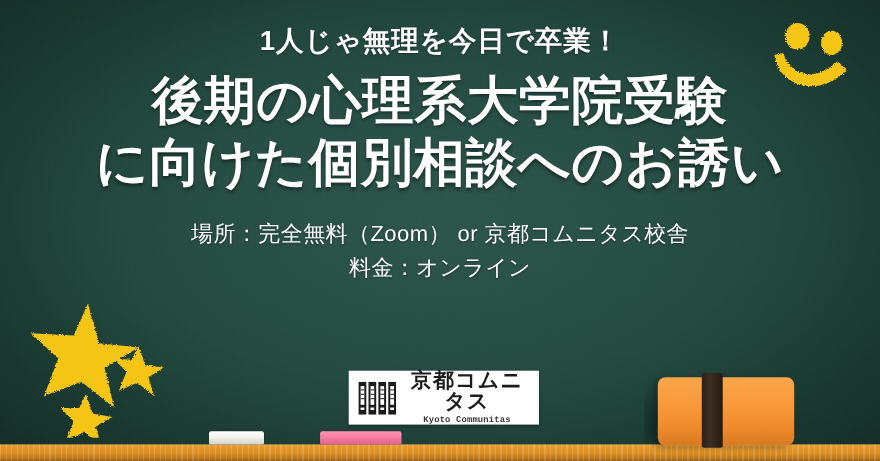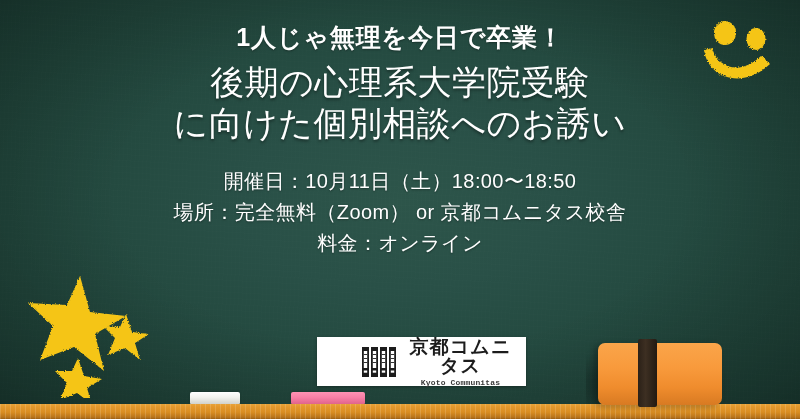--- a/index.html
+++ b/index.html
@@ -55,22 +55,22 @@
     color: #ffffff;
     font-size: 25px;
     font-weight: 600;
     letter-spacing: .035em;
     line-height: 1.2;
     text-shadow: 0 1px 2px rgba(0,0,0,.35);
     margin: 0 0 10px 0;
   }
   .headline {
     color: #ffffff;
-    font-size: 34px;
-    font-weight: 400;
+    font-size: 47px;
+    font-weight: 700;
     letter-spacing: .012em;
     line-height: 1.22;
     text-shadow: 0 2px 3px rgba(0,0,0,.4);
     margin: 0;
   }
   .headline-line { display: block; white-space: nowrap; }
   .details {
     margin-top: 21px;
     color: #ffffff;
     font-size: 20px;
@@ -86,21 +86,20 @@
     position: absolute;
     left: 317px;
     top: 337px;
     width: 173px;
     height: 49px;
     background: #ffffff;
     display: flex;
     align-items: center;
     box-shadow: 0 1px 3px rgba(0,0,0,.35);
     z-index: 6;
-    padding-left: 36px;
   }
   #logo-mark {
     width: 40px;
     height: 30px;
     margin-left: 8px;
     flex: 0 0 auto;
   }
   #logo-text {
     flex: 1 1 auto;
     text-align: center;
@@ -231,21 +230,20 @@
     </g>
   </svg>
 
   <div class="text-stack">
     <p class="kicker">1人じゃ無理を今日で卒業！</p>
     <h1 class="headline">
       <span class="headline-line">後期の心理系大学院受験</span>
       <span class="headline-line">に向けた個別相談へのお誘い</span>
     </h1>
     <div class="details">
-      <span class="details-line">開催日：10月11日（土）18:00〜18:50</span>
       <span class="details-line">場所：完全無料（Zoom） or 京都コムニタス校舎</span>
       <span class="details-line">料金：オンライン</span>
     </div>
   </div>
 
   <div id="logo-plate">
     <svg id="logo-mark" viewBox="0 0 40 30">
       <g fill="#1c1c1c">
         <rect x="1" y="0" width="7" height="30"></rect>
         <rect x="10" y="0" width="7" height="30"></rect>

